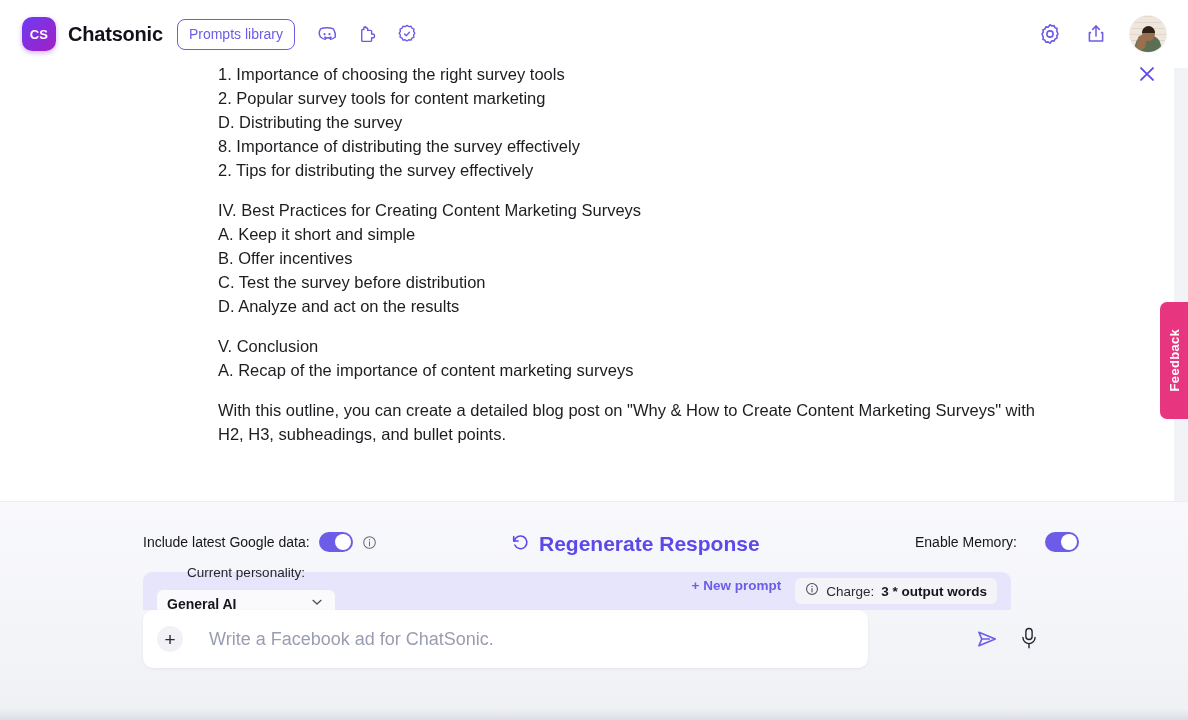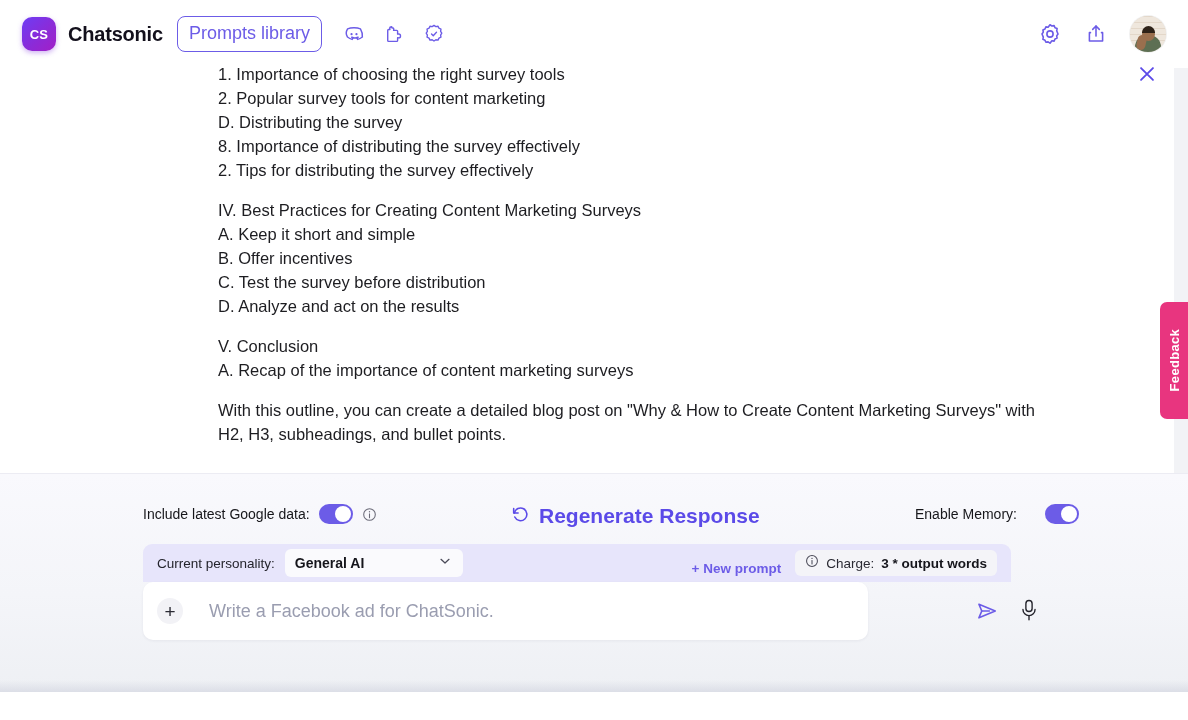--- a/index.html
+++ b/index.html
@@ -25,21 +25,21 @@
     background: linear-gradient(135deg,#6d3df5 0%,#8b2bd8 55%,#a21fc7 100%);
     color: #fff; font-size: 13px; font-weight: bold; letter-spacing: .3px;
     display: flex; align-items: center; justify-content: center;
     box-shadow: 0 2px 5px rgba(120,40,220,.35);
   }
   .brand-name { font-size: 20px; font-weight: bold; color: #13101c; letter-spacing: -.2px; }
   .prompts-btn {
     margin-left: 14px;
     border: 1.4px solid #6c5ce7; color: #6c5ce7;
     border-radius: 8px; padding: 6px 11px 7px;
-    font-size: 18px; background: #fff; cursor: pointer; white-space: nowrap;
+    font-size: 14px; background: #fff; cursor: pointer; white-space: nowrap;
   }
   .hdr-icons { display: flex; align-items: center; gap: 16px; margin-left: 20px; }
   .hdr-icon { width: 24px; height: 24px; display: flex; align-items: center; justify-content: center; cursor: pointer; }
   .hdr-right { margin-left: auto; display: flex; align-items: center; gap: 22px; }
   .avatar {
     width: 36px; height: 36px; border-radius: 50%; overflow: hidden;
     cursor: pointer; position: relative;
     background: #e7ded4;
     box-shadow: 0 0 0 1px rgba(0,0,0,.06);
   }
@@ -64,21 +64,21 @@
   .msg {
     position: absolute; top: -6px; left: 218px; width: 830px;
     color: #1d1d21; font-size: 16.5px; line-height: 24px;
   }
   .msg p { margin: 0; }
   .msg .gap { height: 16px; }
   .msg .para { margin-top: 16px; }
 
   
   .footer {
-    position: absolute; left: 0; top: 473px; width: 1188px; height: 219px;
+    position: absolute; left: 0; top: 501px; width: 1188px; height: 219px;
     background: linear-gradient(180deg,#f9f9fd 0%, #f4f5f9 55%, #eef0f4 100%);
     border-top: 1px solid #ececf3;
     padding-left: 23px;
   }
   .toggles-row {
     position: absolute; top: 30px; left: 0; width: 1188px; height: 28px;
   }
   .tog-group { position: absolute; display: flex; align-items: center; gap: 9px; }
   .tog-left { left: 143px; top: 0; }
   .tog-right { left: 915px; top: 0; gap: 28px; }
@@ -97,29 +97,29 @@
     display: flex; align-items: center; gap: 9px; cursor: pointer;
   }
   .regen-text { color: #5b4ae8; font-size: 21px; font-weight: bold; }
 
   
   .persona-bar {
     position: absolute; left: 143px; top: 70px; width: 868px; height: 38px;
     background: #e7e5fb; border-radius: 9px 9px 0 0;
     display: flex; align-items: center; padding: 0 14px;
   }
-  .persona-left { display: flex; align-items: center; gap: 10px; }
+  .persona-left { display: flex; align-items: center; gap: 10px; flex-direction: column; }
   .persona-label { font-size: 13.5px; color: #24242c; }
   .persona-select {
     background: #fafafd; border-radius: 6px; height: 28px;
     display: flex; align-items: center; gap: 40px; padding: 0 10px;
     min-width: 178px; justify-content: space-between; cursor: pointer;
   }
   .persona-value { font-size: 14px; font-weight: bold; color: #15151b; }
-  .persona-right { margin-left: auto; display: flex; align-items: flex-end; gap: 14px; }
+  .persona-right { margin-left: auto; display: flex; align-items: flex-start; gap: 14px; }
   .new-prompt { color: #6c5ce7; font-size: 13.5px; font-weight: bold; cursor: pointer; }
   .charge {
     background: #f4f4f8; border-radius: 6px; height: 26px; padding: 0 10px;
     display: flex; align-items: center; gap: 7px;
   }
   .charge-label { font-size: 13.5px; color: #2a2a33; }
   .charge-val { font-size: 13.5px; color: #15151b; font-weight: bold; }
 
   
   .input-wrap { position: absolute; left: 143px; top: 108px; width: 868px; height: 58px; }

